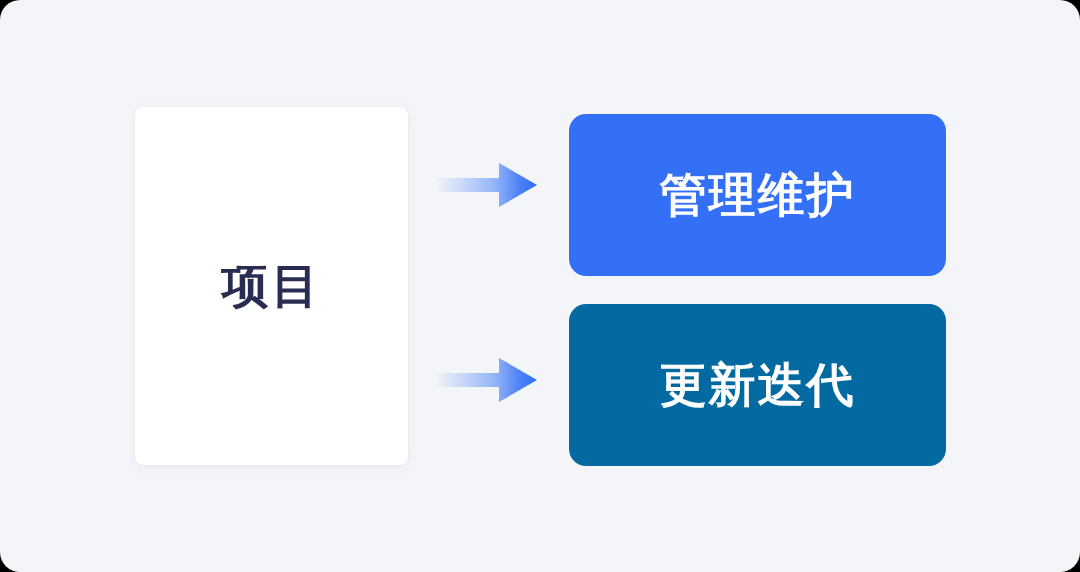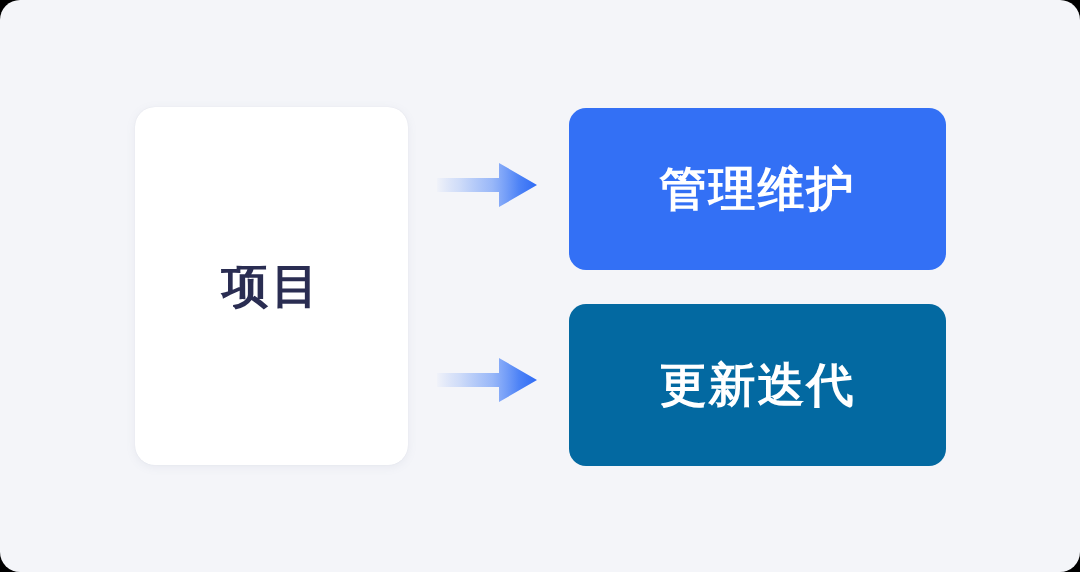--- a/index.html
+++ b/index.html
@@ -26,21 +26,21 @@
   }
 
   
   .source-card {
     position: absolute;
     left: 135px;
     top: 107px;
     width: 273px;
     height: 358px;
     background: #ffffff;
-    border-radius: 20px;
+    border-radius: 8px;
     box-shadow: 0 2px 10px rgba(120, 130, 160, 0.10),
                 0 0 1px rgba(120, 130, 160, 0.18);
     display: flex;
     flex-direction: column;
     align-items: center;
     justify-content: center;
     box-sizing: border-box;
   }
   .source-line {
     color: #2a2d52;
@@ -68,21 +68,21 @@
     position: absolute;
     left: 569px;
     width: 377px;
     height: 162px;
     border-radius: 17px;
     display: flex;
     align-items: center;
     justify-content: center;
     box-sizing: border-box;
   }
-  .target-card.blue   { top: 108px; background: #3370f5; text-align: center; }
+  .target-card.blue   { top: 114px; background: #3370f5; text-align: center; }
   .target-card.orange { top: 304px; background: #0369a1; }
 
   .target-label {
     color: #ffffff;
     font-size: 47px;
     font-weight: 700;
     letter-spacing: 2px;
     line-height: 1.1;
     white-space: nowrap;
   }

